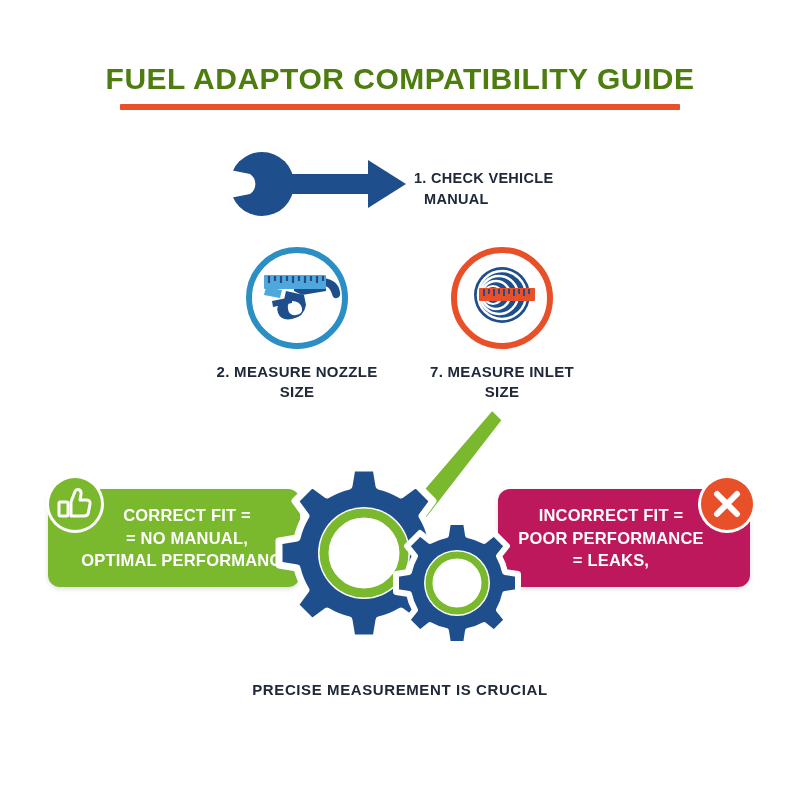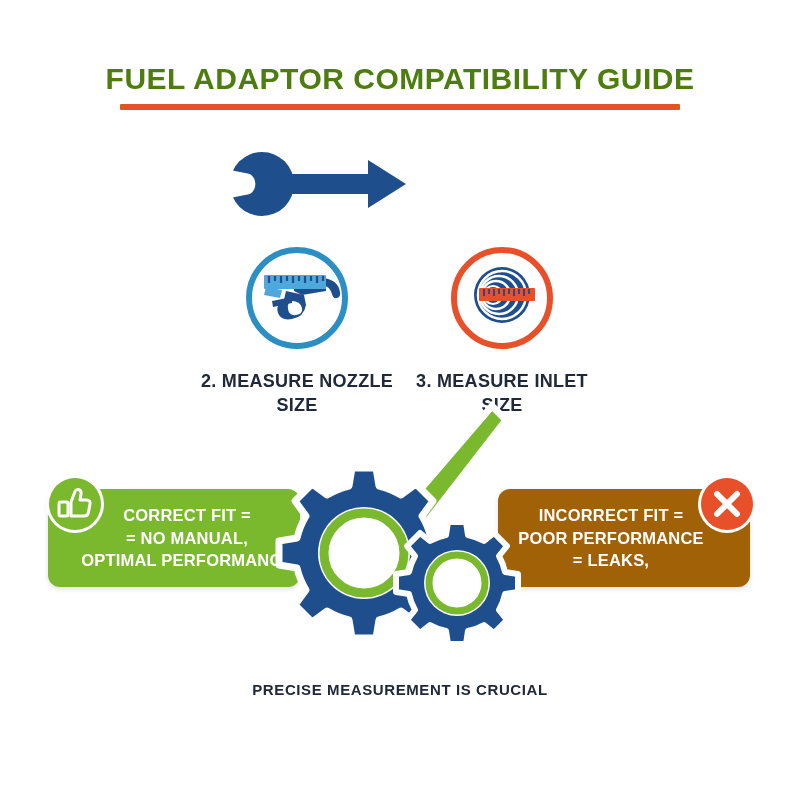--- a/index.html
+++ b/index.html
@@ -89,23 +89,23 @@
   }
   .circ-step.s2 { left: 192px; }
   .circ-step.s3 { left: 397px; }
   .circ-icon {
     width: 110px;
     height: 110px;
     margin: 0 auto;
     display: block;
   }
   .circ-label {
-    margin-top: 16px;
-    font-weight: bold;
-    font-size: 18px;
+    margin-top: 9px;
+    font-weight: bold;
+    font-size: 15px;
     color: #20293a;
     line-height: 1.35;
     letter-spacing: 0.3px;
   }
   .circ-label .l2 { display: block; }
 
   
   .result-zone {
     position: absolute;
     top: 404px;
@@ -135,21 +135,21 @@
     box-shadow: 0 2px 5px rgba(0,0,0,0.13);
   }
   .banner-good {
     left: 48px;
     background: #7ab82e;
     padding-left: 26px;
     align-items: center;
   }
   .banner-bad {
     left: 498px;
-    background: #a16207;
+    background: #be185d;
     padding-right: 26px;
   }
   .banner-text {
     color: #ffffff;
     font-weight: bold;
     font-size: 16.5px;
     line-height: 1.38;
     text-align: center;
     letter-spacing: 0.2px;
     white-space: nowrap;
@@ -215,20 +215,24 @@
                    L22 26
                    a12 12 0 0 1 0 20
                    L2 50
                    A32 32 0 0 1 2 22 Z" fill="#ffffff"></path>
 
           <rect x="58" y="26" width="88" height="20"></rect>
 
           <path d="M140 12 L178 36 L140 60 Z"></path>
         </g>
       </svg>
+    </div>
+    <div class="step1-label">
+      <span>1. CHECK VEHICLE</span>
+      <span class="l2">MANUAL</span>
     </div>
   </div>
 
   <div class="circle-steps">
 
     <div class="circ-step s2">
       <svg class="circ-icon" viewBox="0 0 110 110">
         <circle cx="55" cy="55" r="48" fill="none" stroke="#2B8FC4" stroke-width="6"></circle>
         <g>
 
@@ -286,21 +290,21 @@
             <line x1="57" y1="46" x2="57" y2="53"></line>
             <line x1="62" y1="46" x2="62" y2="51"></line>
             <line x1="67" y1="46" x2="67" y2="53"></line>
             <line x1="72" y1="46" x2="72" y2="51"></line>
             <line x1="77" y1="46" x2="77" y2="53"></line>
             <line x1="82" y1="46" x2="82" y2="51"></line>
           </g>
         </g>
       </svg>
       <div class="circ-label">
-        <span>3. MEASURE INLET</span>
+        <span>7. MEASURE INLET</span>
         <span class="l2">SIZE</span>
       </div>
     </div>
 
   </div>
 
   <div class="result-zone">
 
     <div class="check-layer">
       <svg width="180" height="165" viewBox="0 0 180 165">

